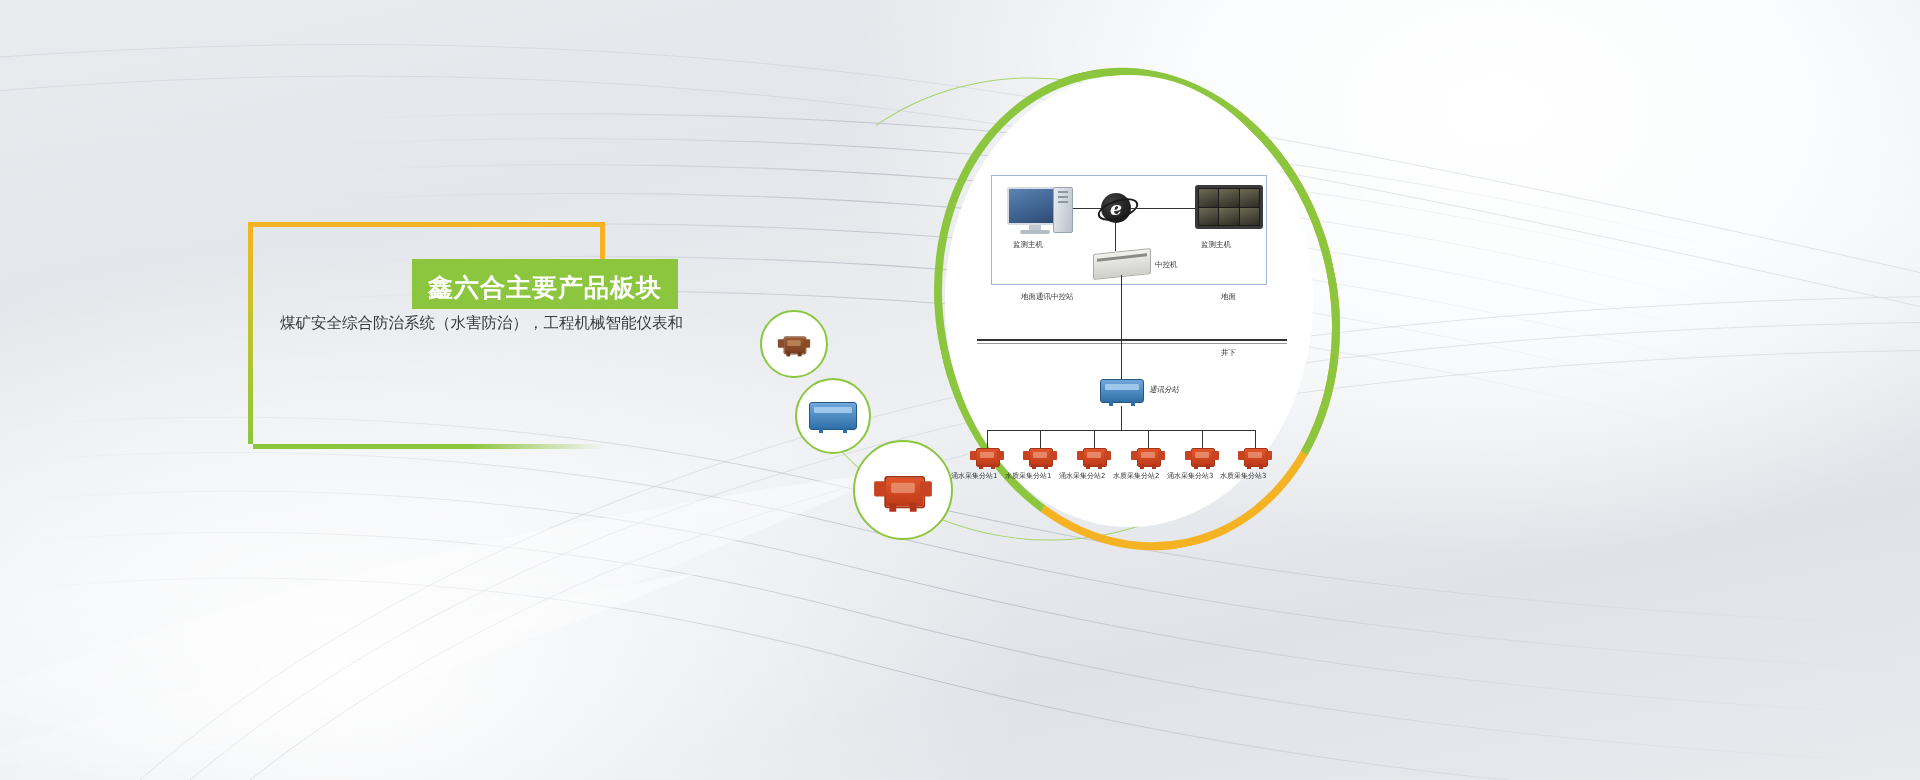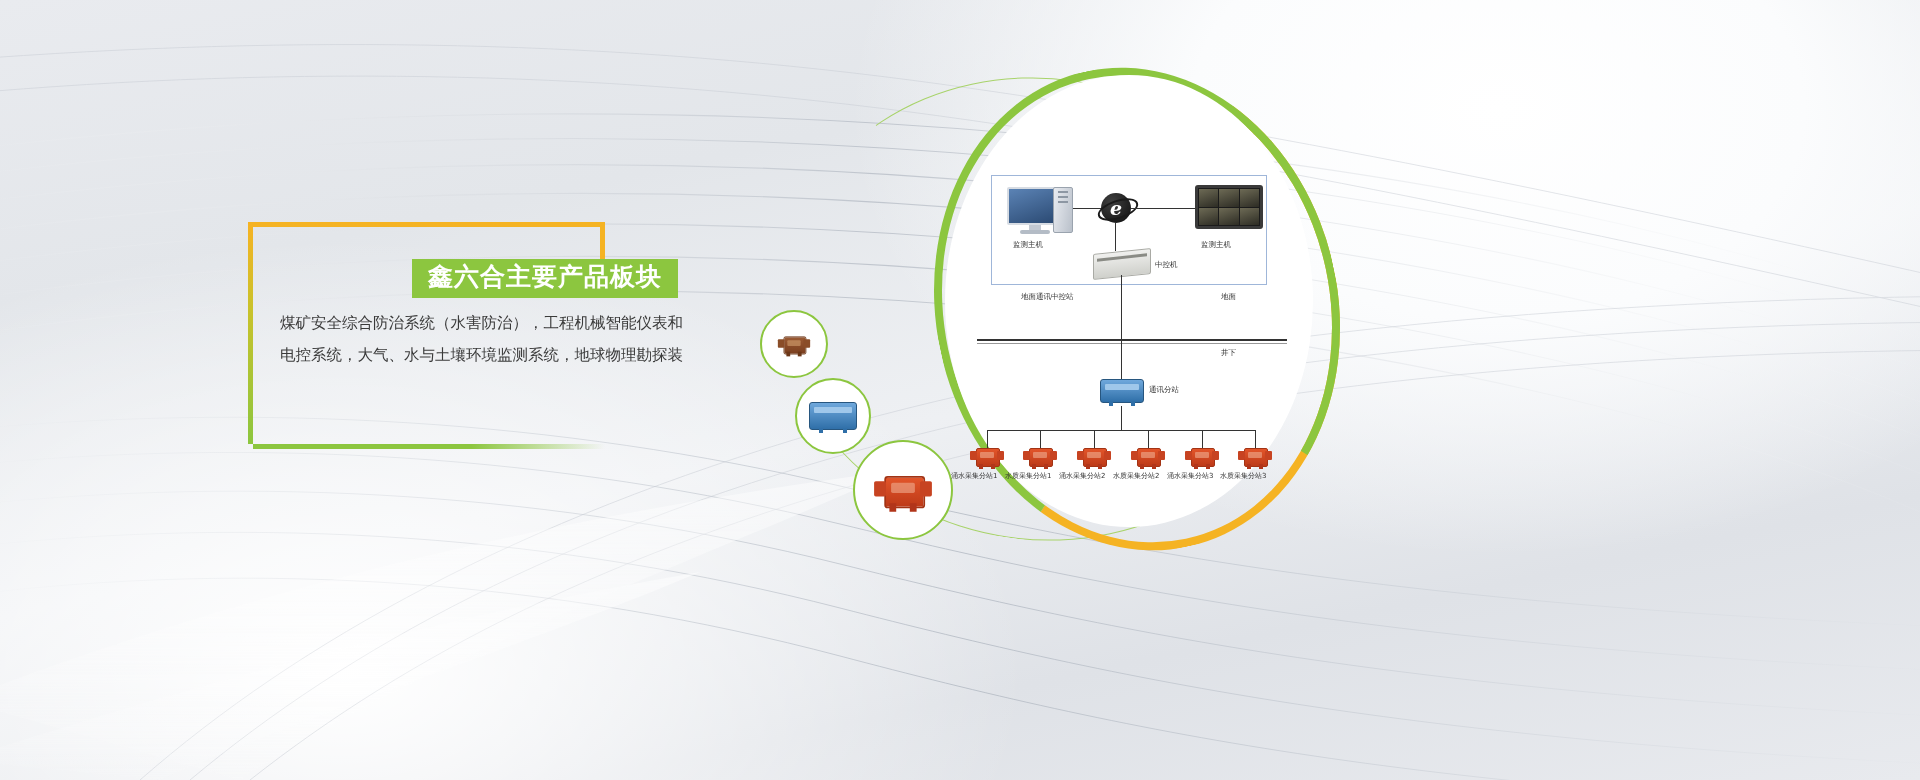--- a/index.html
+++ b/index.html
@@ -36,21 +36,21 @@
     background:linear-gradient(to right,#8cc63f 0%,#8cc63f 62%,rgba(140,198,63,0) 100%);
   }
   #corner-frame:before{
     content:"";position:absolute;right:-5px;top:-5px;width:5px;height:54px;
     background:#f5b323;
   }
 
   #title-band{
     position:absolute;left:164px;top:37px;
     background:#8cc63f;
-    padding:5px 16px 9px 16px;
+    padding:16px 16px 9px 16px;
     white-space:nowrap;
   }
   #title-band .t{
     font-family:"DejaVu Sans","Liberation Sans",sans-serif;
     font-size:25px;font-weight:bold;color:#ffffff;letter-spacing:1px;
     line-height:1;
   }
 
   #body-text{
     position:absolute;left:28px;top:93px;width:432px;
@@ -205,21 +205,20 @@
 
 <div id="left-panel">
   <div id="corner-frame"></div>
 
   <div id="title-band">
     <div class="t">鑫六合主要产品板块</div>
   </div>
 
   <div id="body-text">
     <p>煤矿安全综合防治系统（水害防治），工程机械智能仪表和</p>
-    <p>电控系统，大气、水与土壤环境监测系统，地球物理勘探装</p>
   </div>
 </div>
 
 <div id="diagram">
 
   <div class="ring" id="ring-thin"></div>
   <div class="ring" id="ring-outer-yellow"></div>
   <div class="ring" id="ring-outer-green"></div>
   <div class="ring" id="white-disc"></div>
 
@@ -304,21 +303,21 @@
 
     <div class="dlabel" style="left:276px;top:274px;">井下</div>
 
     <div class="wire" style="left:176px;top:200px;width:1px;height:104px"></div>
 
     <div class="hub" style="left:155px;top:304px;">
       <div class="cap"></div>
       <div class="pin" style="left:8px"></div>
       <div class="pin" style="right:8px"></div>
     </div>
-    <div class="dlabel" style="left:204px;top:311px;">通讯分站</div>
+    <div class="dlabel" style="left:204px;top:311px;font-style:italic;">通讯分站</div>
 
     <div class="tree-v" style="left:176px;top:331px;height:24px"></div>
     <div class="tree-h" style="left:42px;top:355px;width:268px"></div>
 
     <div class="tree-v" style="left:42px;top:355px;height:18px"></div>
     <div class="tree-v" style="left:95px;top:355px;height:18px"></div>
     <div class="tree-v" style="left:149px;top:355px;height:18px"></div>
     <div class="tree-v" style="left:203px;top:355px;height:18px"></div>
     <div class="tree-v" style="left:257px;top:355px;height:18px"></div>
     <div class="tree-v" style="left:310px;top:355px;height:18px"></div>

